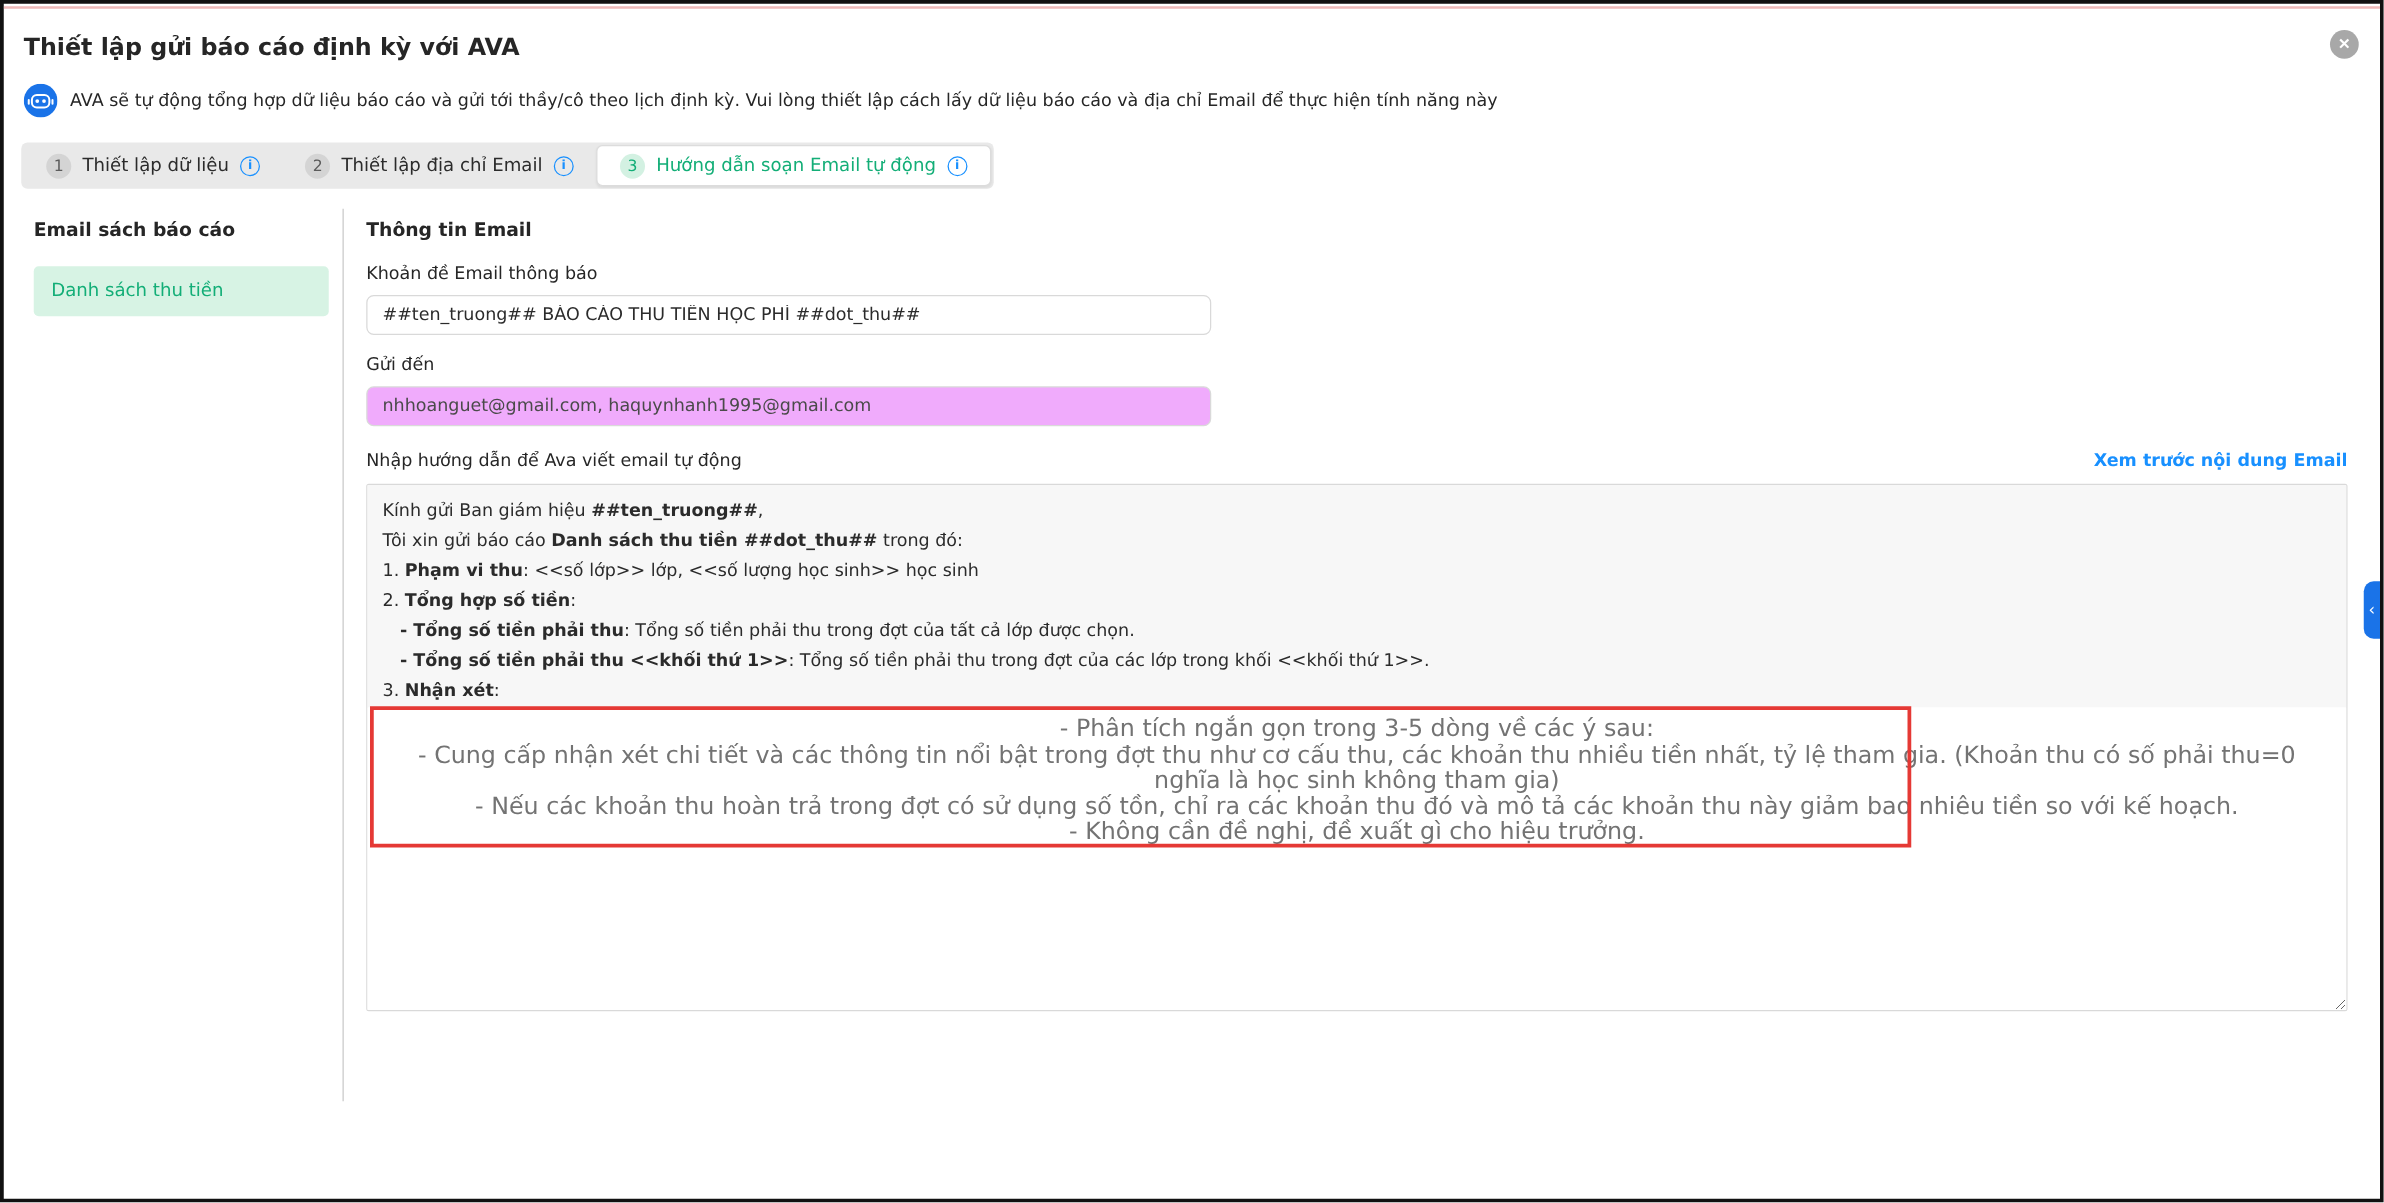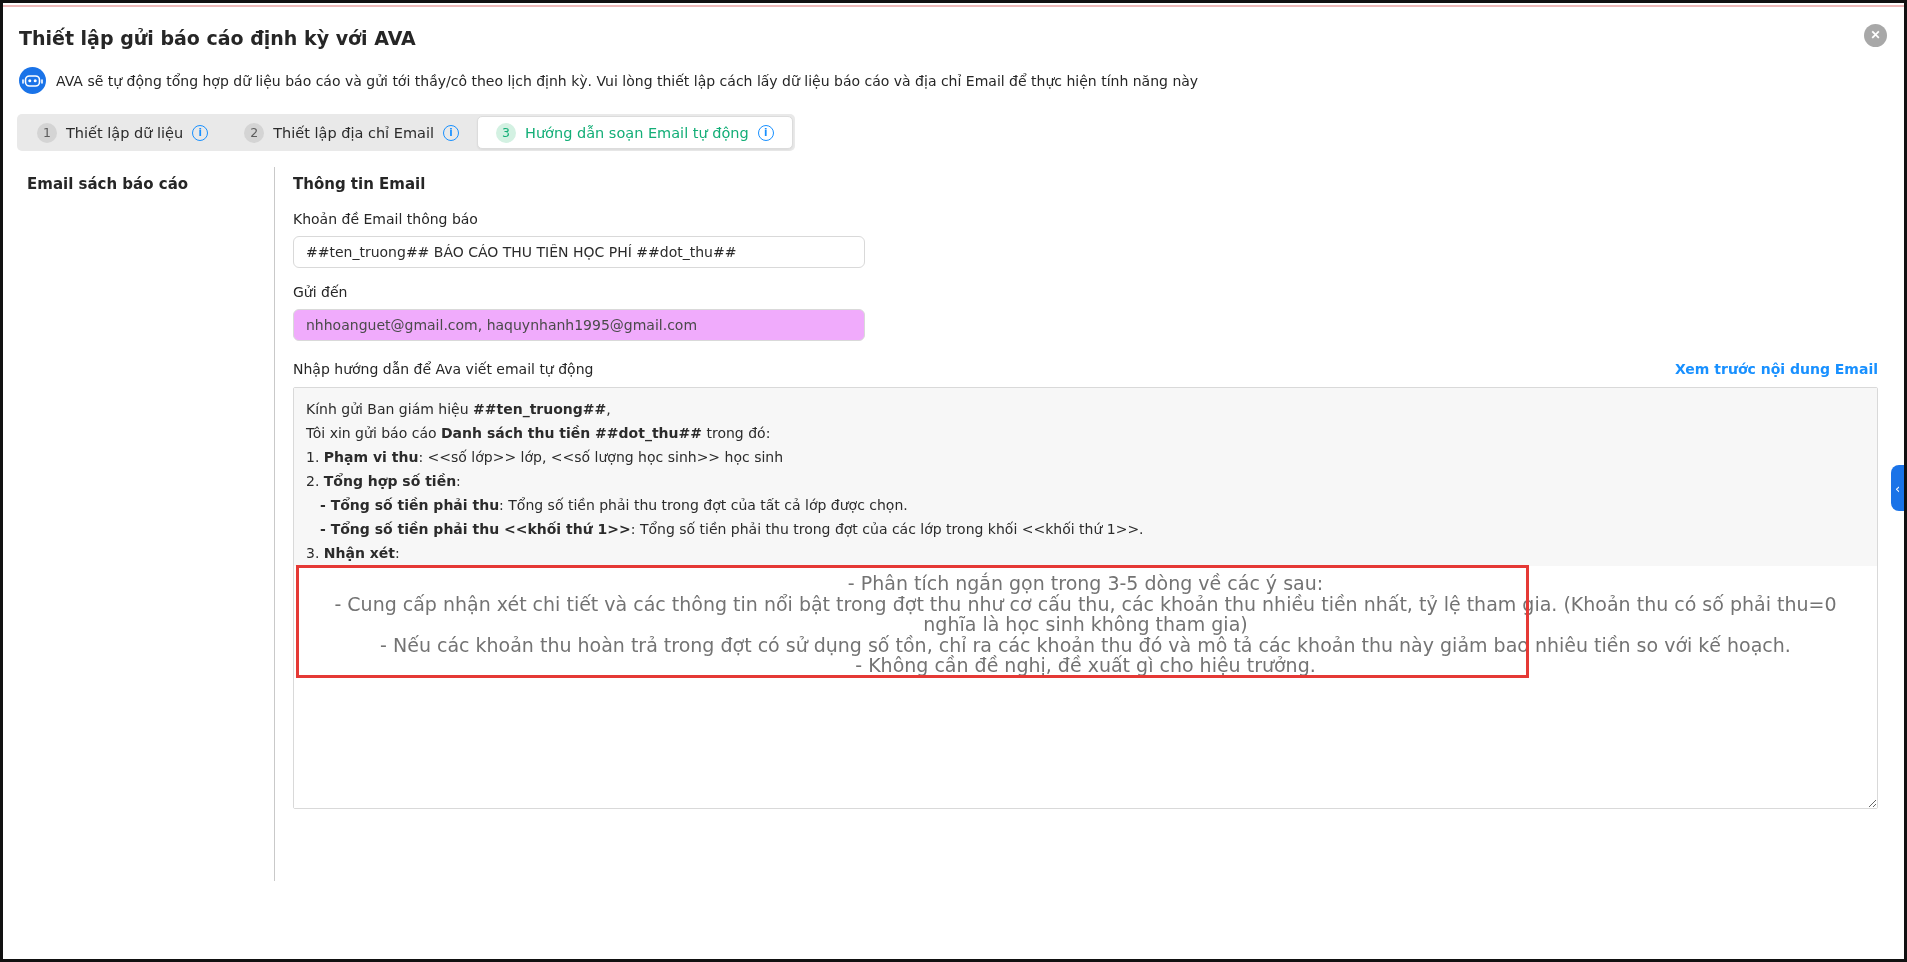--- a/index.html
+++ b/index.html
@@ -32,21 +32,21 @@
   .content { display:flex; margin-top:16px; height:714px; }
   .sidebar { width:272px; flex:0 0 272px; border-right:1px solid #c9c9c9; padding:0 12px 0 24px; }
   .sb-header { font-size:15px; font-weight:bold; color:#262626; margin:8px 0 20px 0; }
   .sb-item { width:236px; height:40px; display:flex; align-items:center; padding-left:14px; border-radius:4px;
     font-size:14.5px; cursor:pointer; }
   .sb-item.selected { background:#d7f3e4; color:#13ae77; }
 
   .main { flex:1; padding:0 32px 0 18px; }
   .section-title { font-size:15px; font-weight:bold; color:#262626; margin:8px 0 18px 0; }
   .field-label { display:block; font-size:14px; color:#262626; margin-bottom:9px; }
-  .input { width:572px; height:32px; border:1px solid #d9d9d9; border-radius:6px; padding:0 12px; font-size:14px;
+  .input { width:676px; height:32px; border:1px solid #d9d9d9; border-radius:6px; padding:0 12px; font-size:14px;
     color:#2b2b2b; font-family:inherit; margin-bottom:16px; background:#fff; }
   .input:disabled { background:#f0abfc; color:#4a4a4a; }
 
   .row-between { display:flex; align-items:flex-end; justify-content:space-between; margin:4px 0 10px 0; }
   .preview-link { color:#1890ff; font-weight:600; font-size:14px; text-decoration:none; cursor:pointer; }
 
   .editor { position:relative; width:1585px; height:422px; border:1px solid #d9d9d9; border-radius:2px; background:#fff; }
   .prefix { background:#f7f7f7; padding:9px 12px 3px 12px; height:178px; overflow:hidden; }
   .pline { line-height:24px; font-size:14px; color:#2b2b2b; white-space:pre-wrap; }
   .pline.ind { padding-left:14px; }
@@ -105,20 +105,21 @@
     <div class="step active">
       <span class="num">3</span>
       <span class="lbl">Hướng dẫn soạn Email tự động</span>
       <i class="info-i">i</i>
     </div>
   </div>
 
   <div class="content">
     <aside class="sidebar">
       <div class="sb-header">Email sách báo cáo</div>
+      <div class="sb-item selected">Danh sách thu tiền</div>
     </aside>
 
     <main class="main">
       <div class="section-title">Thông tin Email</div>
 
       <label class="field-label">Khoản đề Email thông báo</label>
       <input class="input" type="text" value="##ten_truong## BÁO CÁO THU TIỀN HỌC PHÍ ##dot_thu##" style="">
 
       <label class="field-label">Gửi đến</label>
       <input class="input" type="text" disabled="" value="nhhoanguet@gmail.com, haquynhanh1995@gmail.com" style="">

